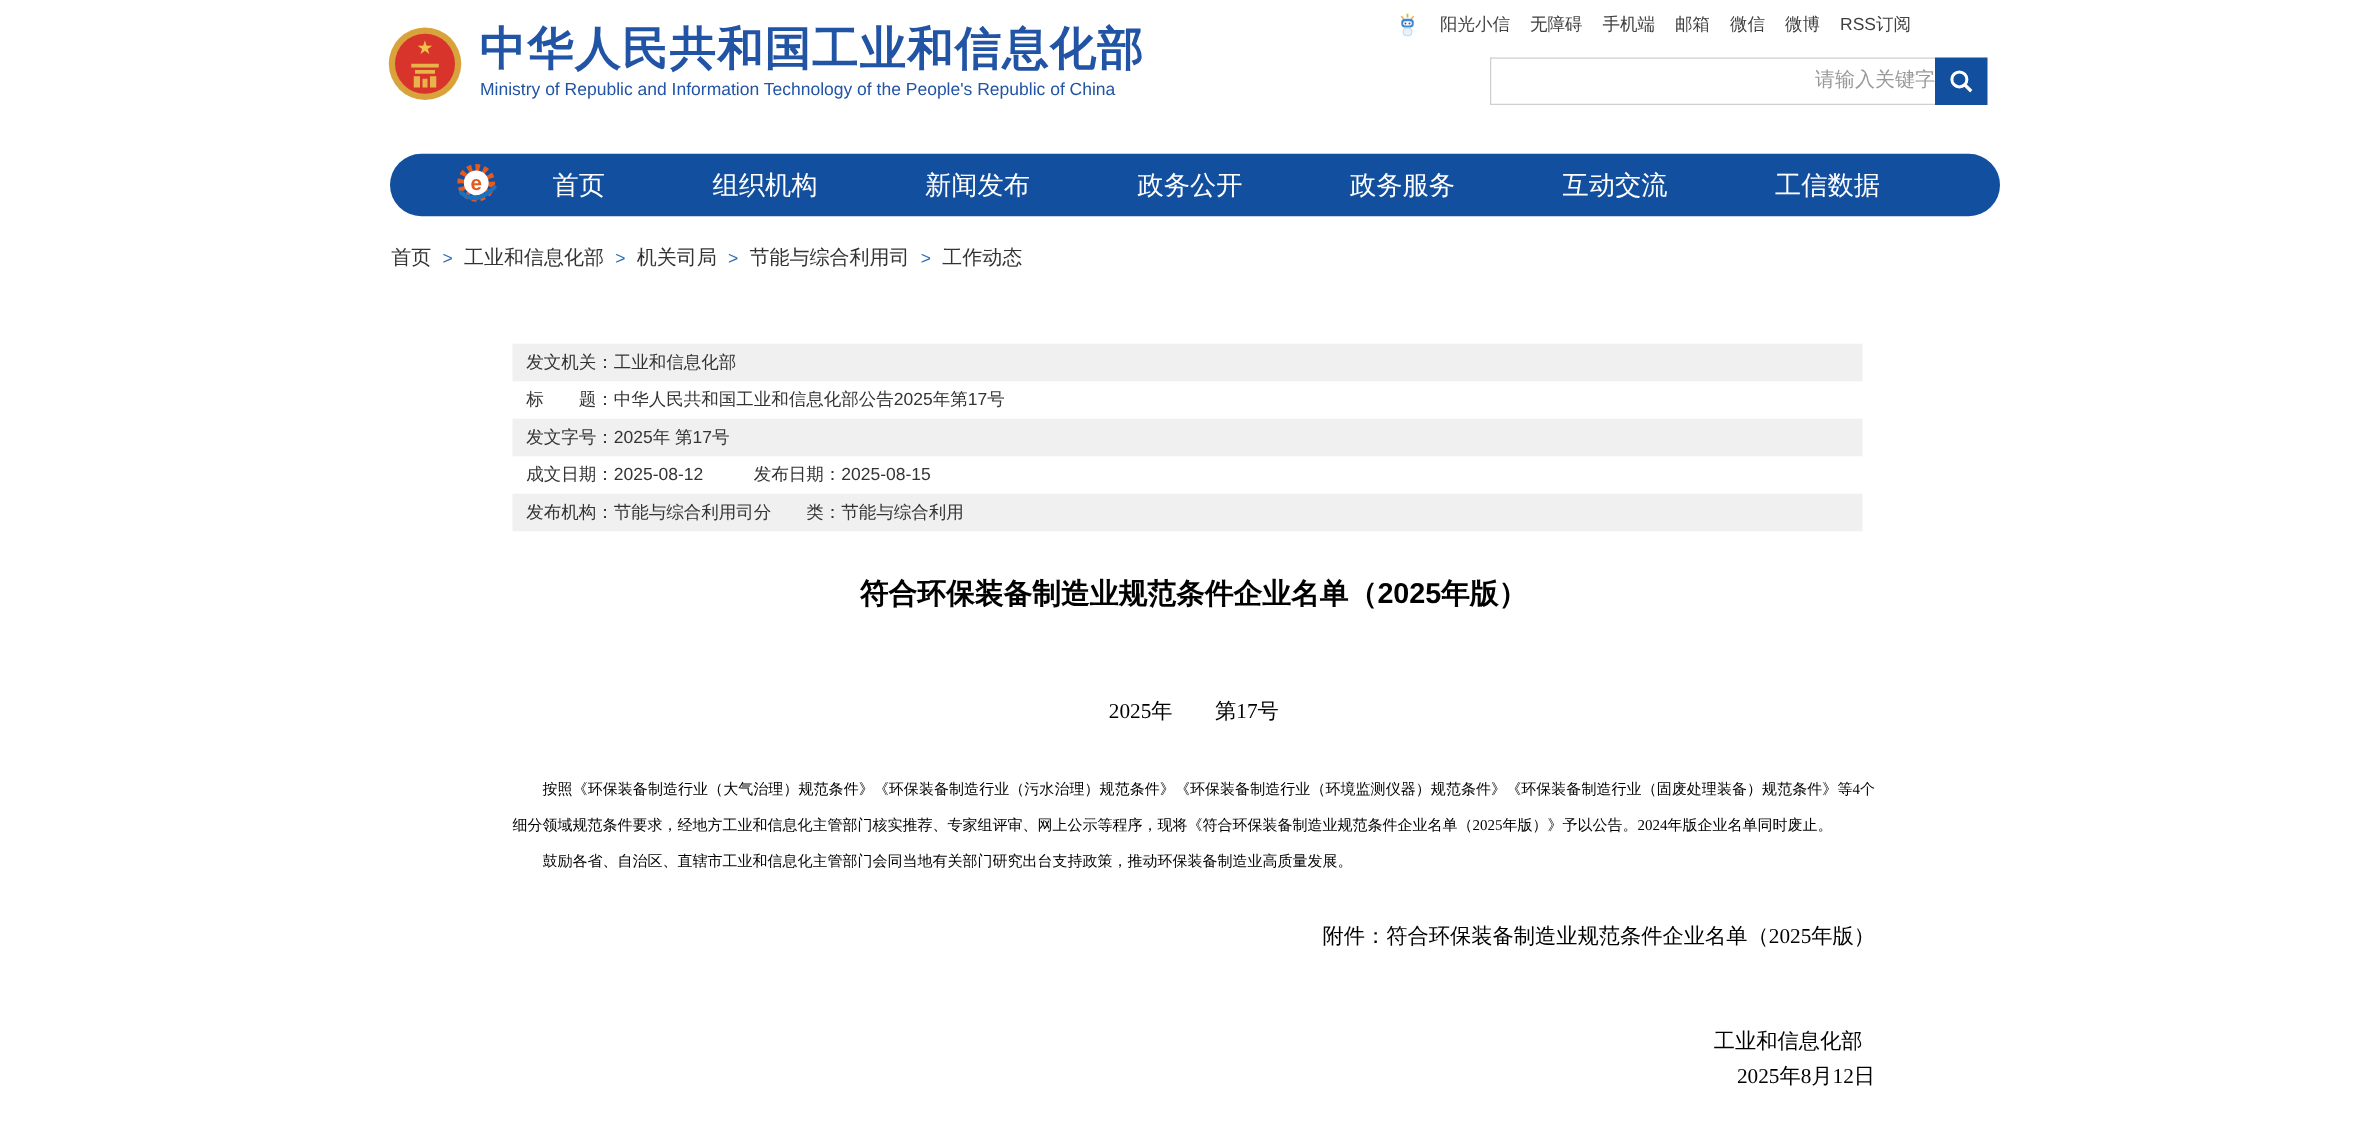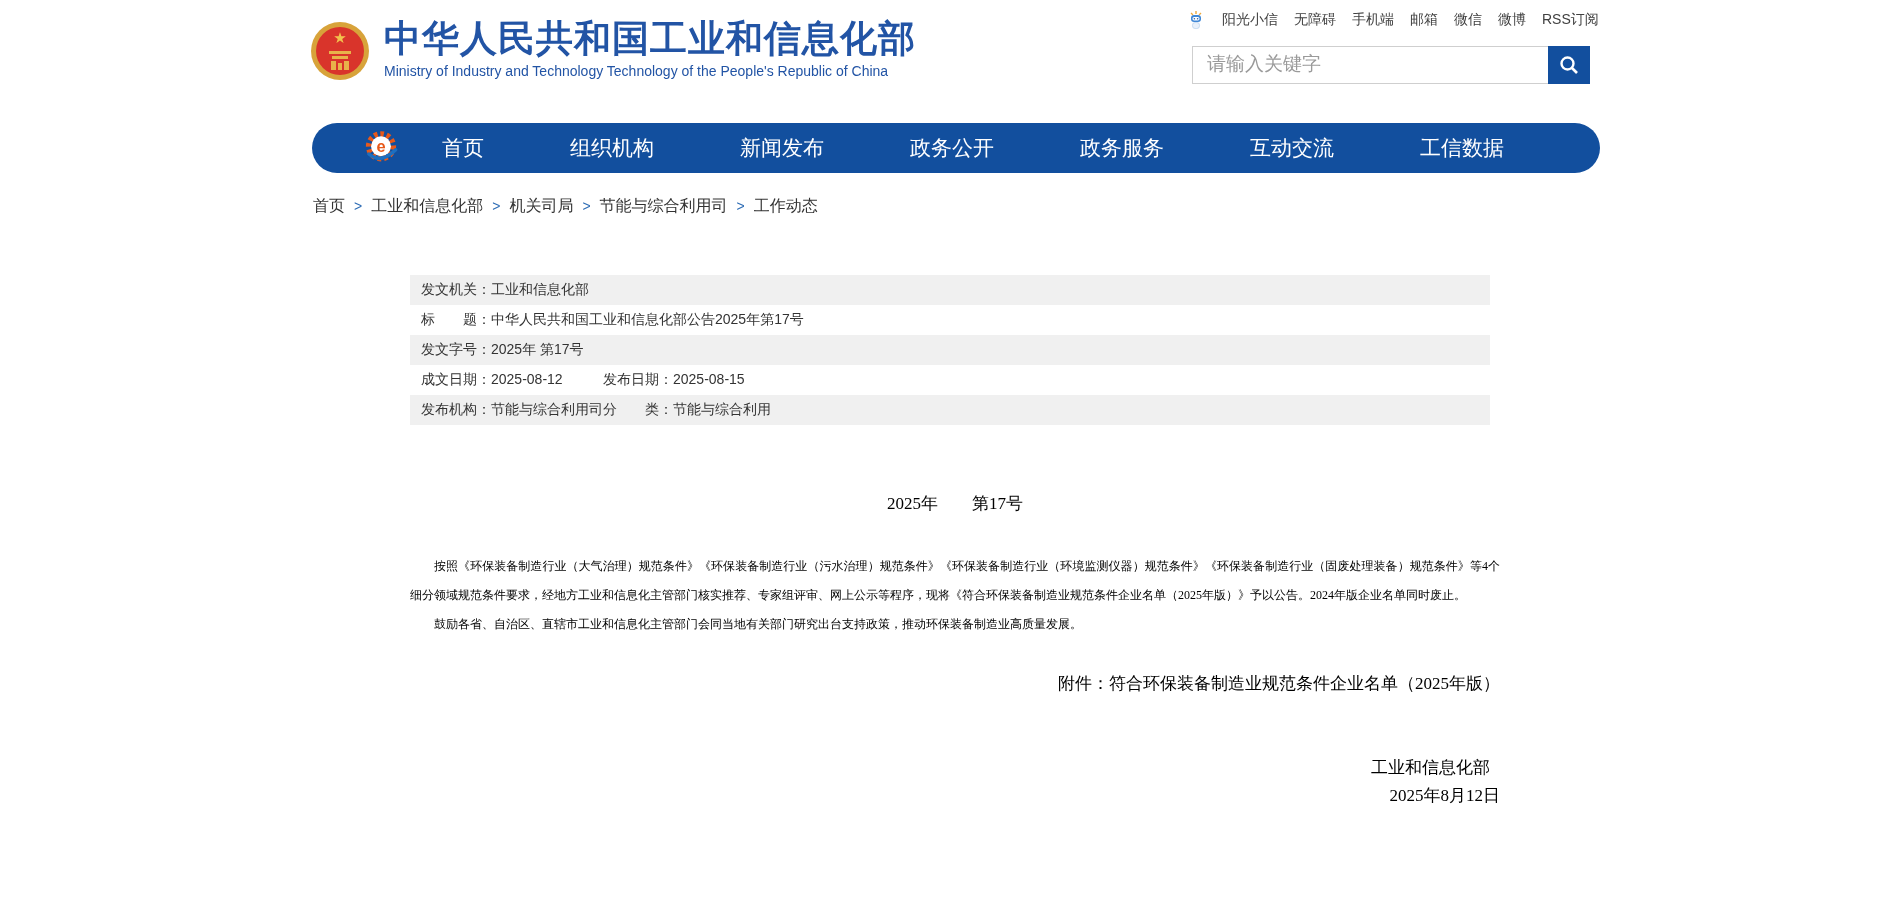--- a/index.html
+++ b/index.html
@@ -6,26 +6,26 @@
   body { background:#ffffff; font-family:"Liberation Sans", sans-serif; }
   .page { position:relative; width:1895px; height:899px; background:#ffffff; overflow:hidden; }
 
   
   .logo-area { position:absolute; left:310px; top:18px; display:flex; align-items:flex-start; }
   .emblem { width:60px; height:60px; margin-top:3px; }
   .titles { margin-left:14px; }
   .site-title { font-size:37px; font-weight:bold; color:#2254a5; letter-spacing:1px; line-height:42px; }
   .site-subtitle { font-size:14px; color:#2254a5; margin-top:3px; }
 
-  .top-links { position:absolute; left:1186px; top:10px; display:flex; align-items:center; font-size:14px; color:#404040; white-space:nowrap; }
+  .top-links { position:absolute; left:1116px; top:10px; display:flex; align-items:center; font-size:14px; color:#404040; white-space:nowrap; }
   .top-links a { color:#404040; text-decoration:none; margin-left:16px; cursor:pointer; }
   .robot-icon { width:20px; height:20px; display:inline-block; }
 
   .search-box { position:absolute; left:1192px; top:46px; width:398px; height:38px; display:flex; }
-  .search-box input { flex:1; border:1px solid #cfcfcf; border-right:none; font-size:19px; padding-left:14px; color:#555; outline:none; font-family:Liberation Mono, monospace; }
+  .search-box input { flex:1; border:1px solid #cfcfcf; border-right:none; font-size:16px; padding-left:14px; color:#555; outline:none; font-family:Liberation Serif, serif;text-align:right; }
   .search-box input::placeholder { color:#9a9a9a; }
   .search-btn { width:42px; height:38px; background:#124f9e; border:none; cursor:pointer; display:flex; align-items:center; justify-content:center; }
 
   
   .navbar { position:absolute; left:312px; top:123px; width:1288px; height:50px; background:#124f9e; border-radius:25px; display:flex; align-items:center; padding-left:50px; }
   .nav-logo { width:38px; height:38px; margin-right:42px; flex:0 0 auto; }
   .nav-item { color:#ffffff; font-size:21px; margin-right:86px; cursor:pointer; white-space:nowrap; text-decoration:none; }
 
   
   .breadcrumb { position:absolute; left:313px; top:196px; font-size:16px; color:#333333; }
@@ -61,21 +61,21 @@
       <circle cx="30" cy="30" r="24" fill="#d9342b"></circle>
       <text x="30" y="22" font-size="15" fill="#f2c24e" text-anchor="middle">★</text>
       <rect x="19" y="30" width="22" height="3" fill="#e8b34a"></rect>
       <rect x="22" y="35" width="16" height="3" fill="#e8b34a"></rect>
       <rect x="21" y="40" width="5" height="9" fill="#e8b34a"></rect>
       <rect x="34" y="40" width="5" height="9" fill="#e8b34a"></rect>
       <rect x="28" y="42" width="4" height="7" fill="#e8b34a"></rect>
     </svg>
     <div class="titles">
       <div class="site-title">中华人民共和国工业和信息化部</div>
-      <div class="site-subtitle">Ministry of Industry and Technology Technology of the People's Republic of China</div>
+      <div class="site-subtitle">Ministry of Republic and Information Technology of the People's Republic of China</div>
     </div>
   </div>
 
   <div class="top-links">
     <svg class="robot-icon" viewBox="0 0 20 20">
       <line x1="10" y1="1" x2="10" y2="4" stroke="#f0a93a" stroke-width="1.4"></line>
       <line x1="5" y1="3" x2="7" y2="5" stroke="#f0a93a" stroke-width="1.2"></line>
       <line x1="15" y1="3" x2="13" y2="5" stroke="#f0a93a" stroke-width="1.2"></line>
       <rect x="5" y="5" width="10" height="7" rx="3" fill="#3f87d6"></rect>
       <rect x="6.5" y="7" width="7" height="3.4" rx="1.6" fill="#ffffff"></rect>
@@ -158,20 +158,21 @@
           <span class="meta-label">发布机构：</span>
           <span class="meta-value">节能与综合利用司</span>
         </div>
         <div class="meta-cell">
           <span class="meta-label">分　　类：</span>
           <span class="meta-value">节能与综合利用</span>
         </div>
       </div>
     </div>
 
+    <h1 class="art-title">符合环保装备制造业规范条件企业名单（2025年版）</h1>
 
     <div class="issue-no">2025年　　第17号</div>
 
     <div class="art-body">
       <p>按照《环保装备制造行业（大气治理）规范条件》《环保装备制造行业（污水治理）规范条件》《环保装备制造行业（环境监测仪器）规范条件》《环保装备制造行业（固废处理装备）规范条件》等4个细分领域规范条件要求，经地方工业和信息化主管部门核实推荐、专家组评审、网上公示等程序，现将《符合环保装备制造业规范条件企业名单（2025年版）》予以公告。2024年版企业名单同时废止。</p>
       <p>鼓励各省、自治区、直辖市工业和信息化主管部门会同当地有关部门研究出台支持政策，推动环保装备制造业高质量发展。</p>
     </div>
 
     <p class="attachment">附件：符合环保装备制造业规范条件企业名单（2025年版）</p>
 

